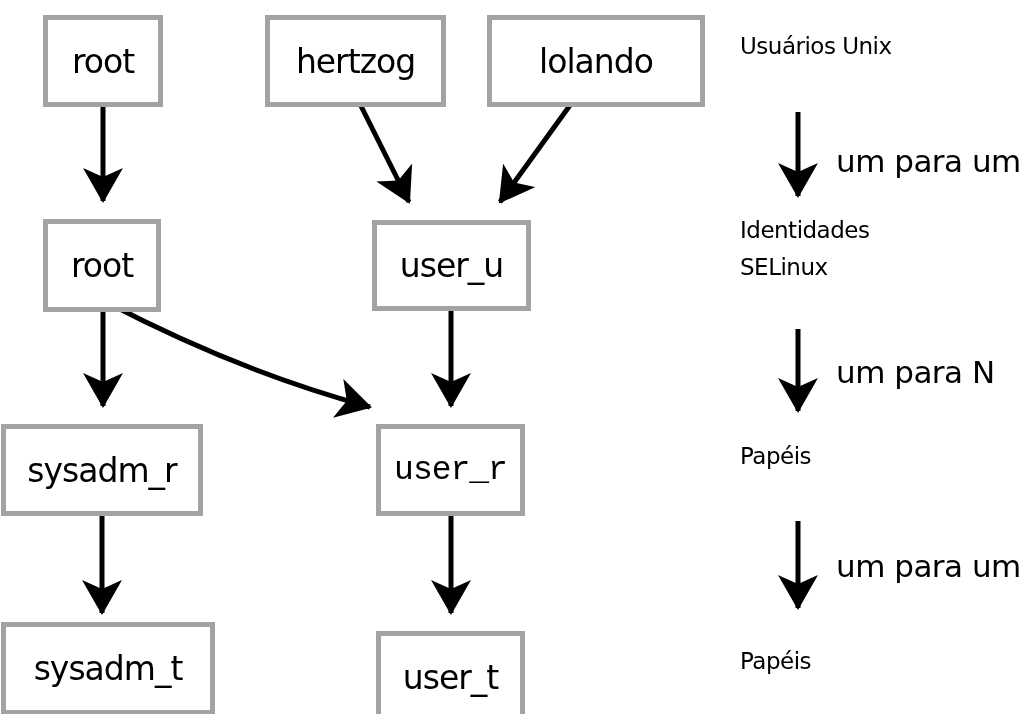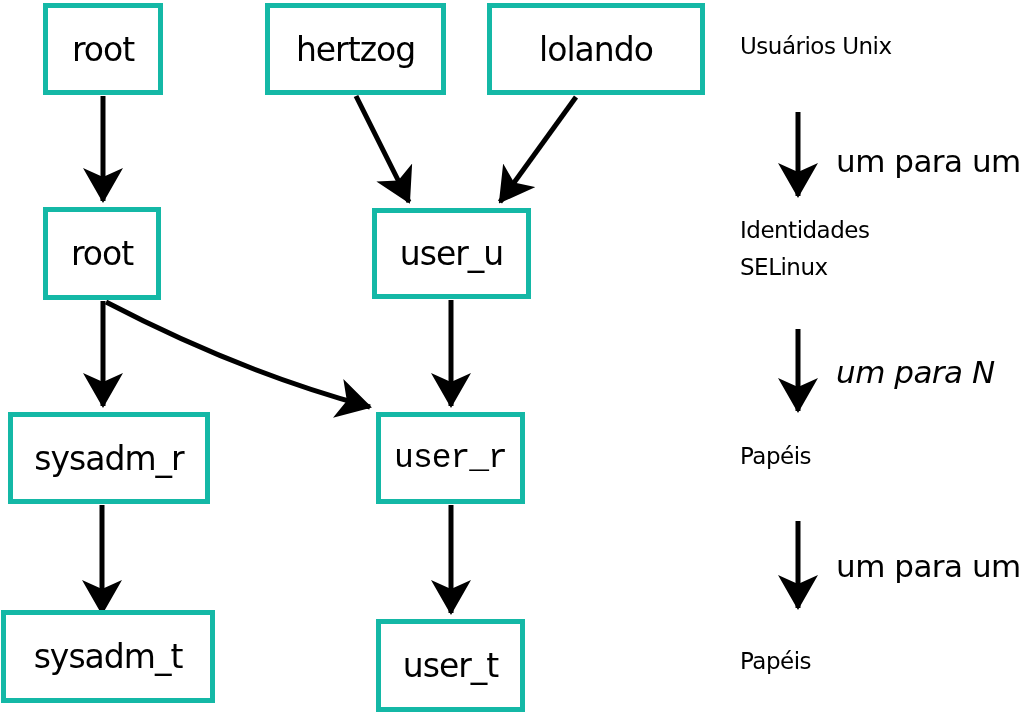--- a/index.html
+++ b/index.html
@@ -19,29 +19,30 @@
   #arrow-layer {
     position: absolute;
     left: 0;
     top: 0;
     width: 1024px;
     height: 714px;
   }
   .node {
     position: absolute;
     box-sizing: border-box;
-    border: 5px solid #14b8a6;
+    border: 5px solid #a3a3a3;
     background: #ffffff;
     display: flex;
     align-items: center;
     justify-content: center;
     font-size: 33px;
     letter-spacing: -1px;
     color: #000000;
     white-space: nowrap;
+    margin-top: 12px;
   }
   .legend-title {
     position: absolute;
     font-weight: normal;
     font-size: 23px;
     letter-spacing: -0.5px;
     line-height: 37px;
     color: #000000;
     white-space: nowrap;
   }
@@ -93,21 +94,21 @@
     <span>lolando</span>
   </div>
 
   <div class="node" style="left:43px; top:207px; width:118px; height:93px;">
     <span>root</span>
   </div>
   <div class="node" style="left:372px; top:208px; width:159px; height:91px;">
     <span>user_u</span>
   </div>
 
-  <div class="node" style="left:8px; top:412px; width:202px; height:92px;">
+  <div class="node" style="left:1px; top:412px; width:202px; height:92px;">
     <span>sysadm_r</span>
   </div>
   <div class="node" style="left:376px; top:412px; width:149px; height:92px;font-family:Liberation Mono, monospace;">
     <span>user_r</span>
   </div>
 
   <div class="node" style="left:1px; top:610px; width:214px; height:93px;">
     <span>sysadm_t</span>
   </div>
   <div class="node" style="left:376px; top:619px; width:149px; height:93px;">
@@ -116,21 +117,21 @@
 
   <div class="legend-title" style="left:740px; top:28px;">Usuários Unix</div>
 
   <div class="legend-rel" style="left:836px; top:146px;">um para um</div>
 
   <div class="legend-title" style="left:740px; top:212px;">
     <div>Identidades</div>
     <div>SELinux</div>
   </div>
 
-  <div class="legend-rel" style="left:836px; top:357px;font-style:italic;">um para N</div>
+  <div class="legend-rel" style="left:836px; top:357px;">um para N</div>
 
   <div class="legend-title" style="left:740px; top:438px;">Papéis</div>
 
   <div class="legend-rel" style="left:836px; top:551px;">um para um</div>
 
   <div class="legend-title" style="left:740px; top:643px;">Papéis</div>
 
 </div>
 
 </body></html>

